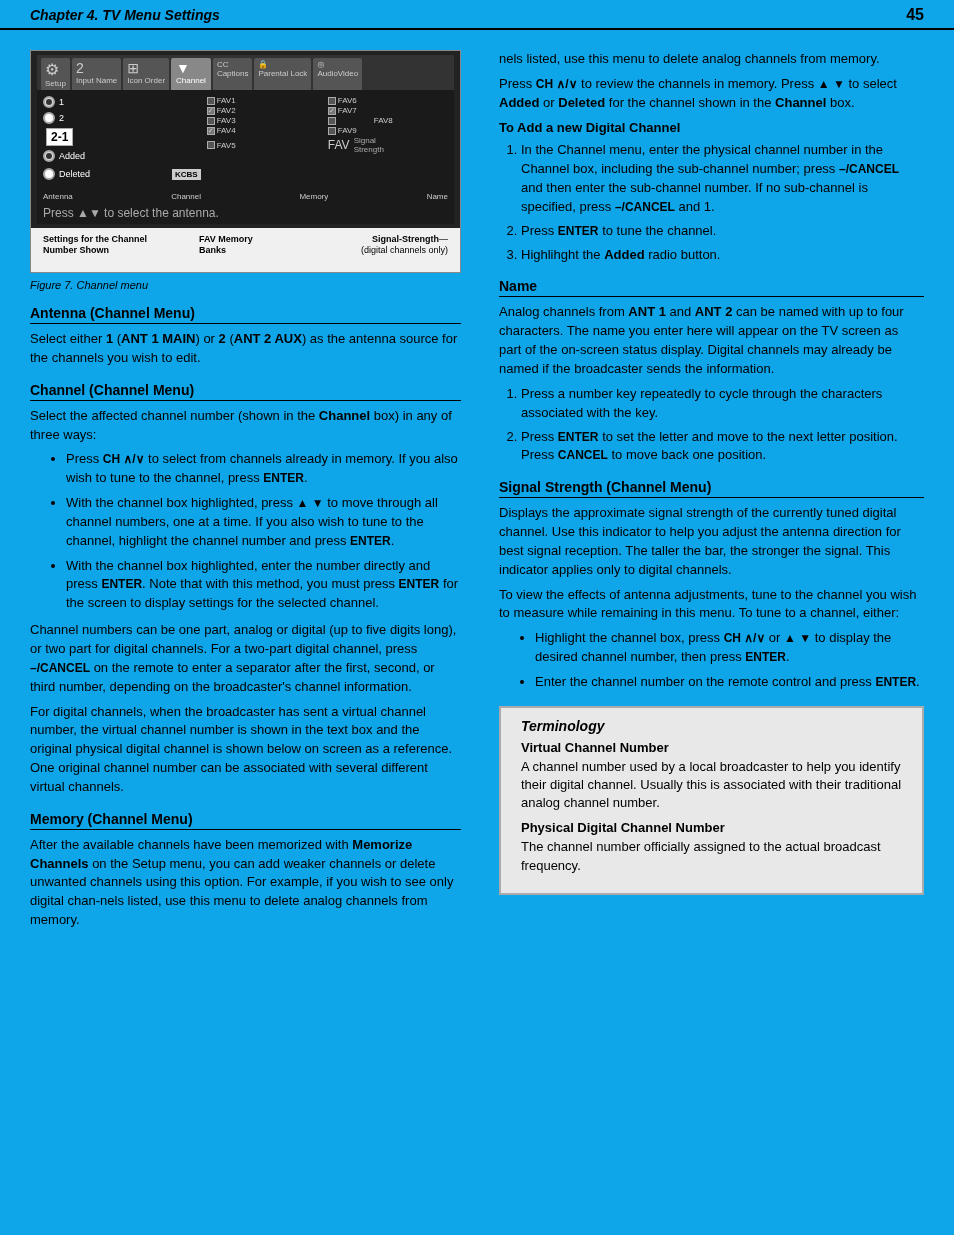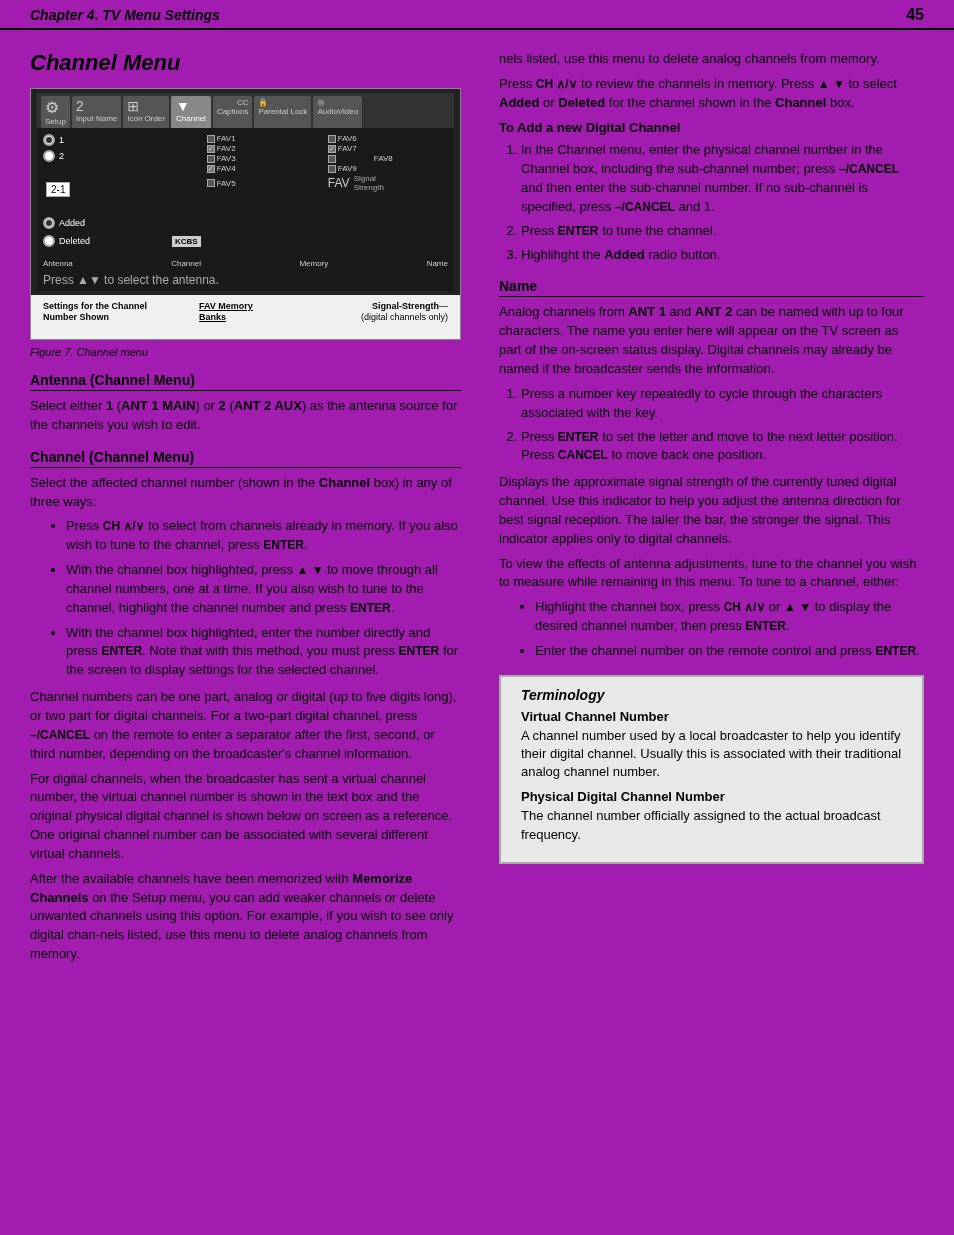--- a/index.html
+++ b/index.html
@@ -8,21 +8,21 @@
       font-size: 13px;
       background: #fff;
       color: #000;
       width: 954px;
       min-height: 1235px;
       padding: 0;
     }
     .page-container {
       width: 954px;
       min-height: 1235px;
-      background: #a21caf;
+      background: #0ea5e9;
       padding: 0;
     }
     
     .page-header {
       display: flex;
       justify-content: space-between;
       align-items: center;
       border-bottom: 2px solid #000;
       padding: 6px 30px 4px 30px;
       margin-bottom: 0;
@@ -124,23 +124,24 @@
     .radio-inner {
       width: 6px;
       height: 6px;
       border-radius: 50%;
       background: #333;
     }
     .channel-box {
       background: #fff;
       color: #000;
       border: 1px solid #aaa;
-      font-size: 10px;
+      font-size: 12px;
       padding: 1px 4px;
-      margin: 16px 3px;
+      margin: 0 3px;
+      font-weight: bold;
     }
     .label-added { color: #fff; font-size: 9px; }
     .label-deleted { color: #fff; font-size: 9px; }
     .kcbs-badge {
       background: #ccc;
       color: #000;
       font-size: 8px;
       padding: 1px 3px;
       margin-left: 3px;
       font-weight: bold;
@@ -254,39 +255,38 @@
 <div class="page-container">
 
   <div class="page-header">
     <span class="header-title">Chapter 4. TV Menu Settings</span>
     <span class="header-page">45</span>
   </div>
 
   <div class="content-area">
 
     <div class="left-col">
-      <div class="chapter-title">Channel Menu</div>
 
       <div class="figure-box">
         <div class="figure-inner">
 
           <div class="menu-tabs">
             <div class="menu-tab" style="font-size:8px;padding:2px 4px;">
               <span style="font-size:16px;">⚙</span><br>Setup
             </div>
             <div class="menu-tab" style="font-size:8px;padding:2px 4px;">
               <span style="font-size:14px;">2</span><br>Input Name
             </div>
             <div class="menu-tab" style="font-size:8px;padding:2px 4px;">
               <span style="font-size:14px;">⊞</span><br>Icon Order
             </div>
             <div class="menu-tab active" style="font-size:8px;padding:2px 5px;">
               <span style="font-size:14px;">▼</span><br>Channel
             </div>
-            <div class="menu-tab" style="font-size:8px;padding:2px 4px;text-align:right;">
+            <div class="menu-tab" style="font-size:8px;padding:2px 4px;">
               CC<br>Captions
             </div>
             <div class="menu-tab" style="font-size:8px;padding:2px 4px;">
               🔒<br>Parental Lock
             </div>
             <div class="menu-tab" style="font-size:8px;padding:2px 4px;">
               ◎<br>AudioVideo
             </div>
           </div>
 
@@ -385,21 +385,21 @@
 
           <div class="press-line">Press ▲▼ to select the antenna.</div>
         </div>
 
         <div style="padding:6px 8px 4px 8px;background:#f0f0f0;font-size:9px;position:relative;height:44px;">
           <div style="display:flex;gap:0;position:relative;">
             <div style="position:absolute;left:4px;top:0;font-size:9px;line-height:1.2;">
               <span style="font-weight:bold;">Settings for the Channel</span><br>
               <span style="font-weight:bold;">Number Shown</span>
             </div>
-            <div style="position:absolute;left:160px;top:0;font-size:9px;line-height:1.2;text-decoration:underline;">
+            <div style="position:absolute;left:160px;top:0;font-size:9px;line-height:1.2;">
               <span style="font-weight:bold;">FAV Memory</span><br>
               <span style="font-weight:bold;">Banks</span>
             </div>
             <div style="position:absolute;right:4px;top:0;font-size:9px;line-height:1.2;text-align:right;">
               <span style="font-weight:bold;">Signal-Strength</span><span>—</span><br>
               <span>(digital channels only)</span>
             </div>
           </div>
         </div>
       </div>
@@ -417,20 +417,23 @@
       </div>
       <p>Select the affected channel number (shown in the <span class="bold">Channel</span> box) in any of three ways:</p>
       <ul class="bullet-list">
         <li>Press <kbd>CH ∧/∨</kbd> to select from channels already in memory.  If you also wish to tune to the channel, press <kbd>ENTER</kbd>.</li>
         <li>With the channel box highlighted, press <kbd>▲ ▼</kbd> to move through all channel numbers, one at a time.  If you also wish to tune to the channel, highlight the channel number and press <kbd>ENTER</kbd>.</li>
         <li>With the channel box highlighted, enter the number directly and press <kbd>ENTER</kbd>.  Note that with this method, you must press <kbd>ENTER</kbd> for the screen to display settings for the selected channel.</li>
       </ul>
       <p>Channel numbers can be one part, analog or digital (up to five digits long), or two part for digital channels.  For a two-part digital channel, press <kbd>–/CANCEL</kbd> on the remote to enter a separator after the first, second, or third number, depending on the broadcaster's channel information.</p>
       <p>For digital channels, when the broadcaster has sent a virtual channel number, the virtual channel number is shown in the text box and the original physical digital channel is shown below on screen as a reference.  One original channel number can be associated with several different virtual channels.</p>
 
+      <div class="section-heading">
+        <span>Memory (Channel Menu)</span>
+      </div>
       <p>After the available channels have been memorized with <span class="bold">Memorize Channels</span> on the Setup menu, you can add weaker channels or delete unwanted channels using this option.  For example, if you wish to see only digital chan-nels listed, use this menu to delete analog channels from memory.</p>
     </div>
 
     <div class="right-col">
       <p>nels listed, use this menu to delete analog channels from memory.</p>
       <p>Press <kbd>CH ∧/∨</kbd> to review the channels in memory.  Press <kbd>▲ ▼</kbd> to select <span class="bold">Added</span> or <span class="bold">Deleted</span> for the channel shown in the <span class="bold">Channel</span> box.</p>
 
       <p class="bold" style="margin-bottom:4px;">To Add a new Digital Channel</p>
       <ol class="num-list">
         <li>In the Channel menu, enter the physical channel number in the Channel box, including the sub-channel number; press <kbd>–/CANCEL</kbd> and then enter the sub-channel number. If no sub-channel is specified, press <kbd>–/CANCEL</kbd> and 1.</li>
@@ -440,20 +443,23 @@
 
       <div class="section-heading">
         <span>Name</span>
       </div>
       <p>Analog channels from <span class="bold">ANT 1</span> and <span class="bold">ANT 2</span> can be named with up to four characters.  The name you enter here will appear on the TV screen as part of the on-screen status display.  Digital channels may already be named if the broadcaster sends the information.</p>
       <ol class="num-list">
         <li>Press a number key repeatedly to cycle through the characters associated with the key.</li>
         <li>Press <kbd>ENTER</kbd> to set the letter and move to the next letter position.  Press <kbd>CANCEL</kbd> to move back one position.</li>
       </ol>
 
+      <div class="section-heading">
+        <span>Signal Strength (Channel Menu)</span>
+      </div>
       <p>Displays the approximate signal strength of the currently tuned digital channel.  Use this indicator to help you adjust the antenna direction for best signal reception. The taller the bar, the stronger the signal.  This indicator applies only to digital channels.</p>
       <p>To view the effects of antenna adjustments, tune to the channel you wish to measure while remaining in this menu. To tune to a channel, either:</p>
       <ul class="bullet-list">
         <li>Highlight the channel box, press <kbd>CH ∧/∨</kbd> or  <kbd>▲ ▼</kbd> to display the desired channel number, then press <kbd>ENTER</kbd>.</li>
         <li>Enter the channel number on the remote control and press <kbd>ENTER</kbd>.</li>
       </ul>
 
       <div class="terminology-box">
         <div class="terminology-title">Terminology</div>
         <div class="term-subheading">Virtual Channel Number</div>

